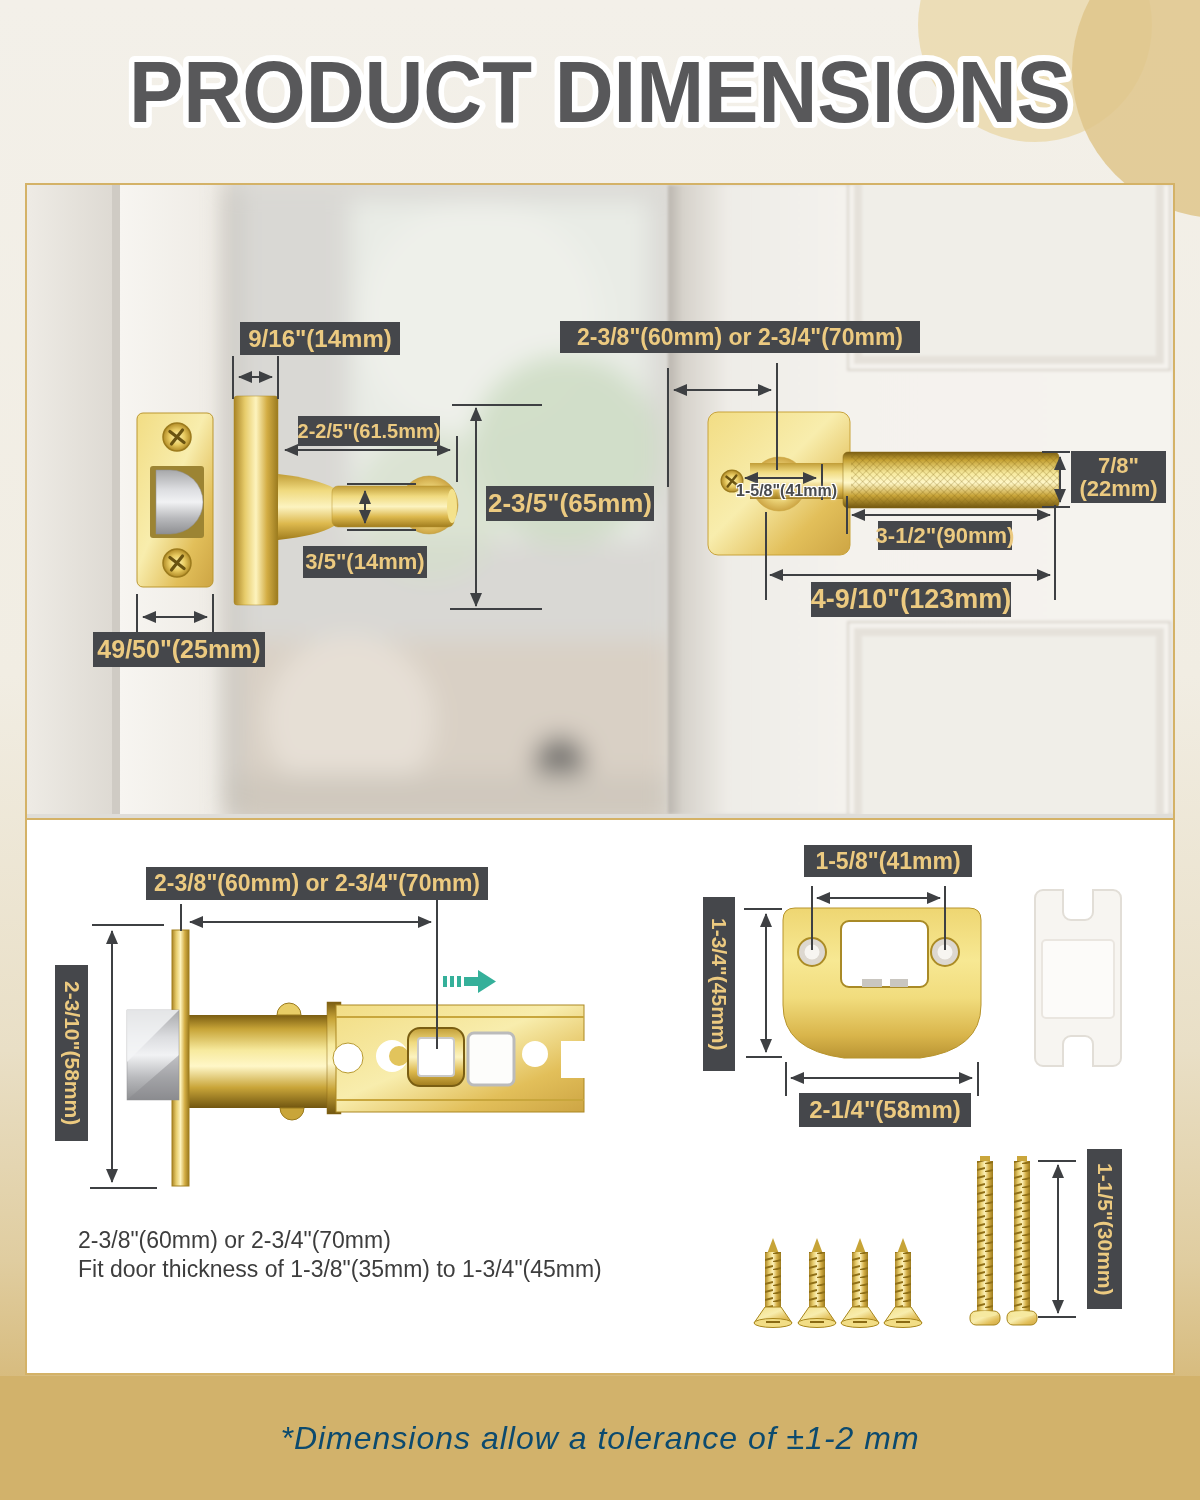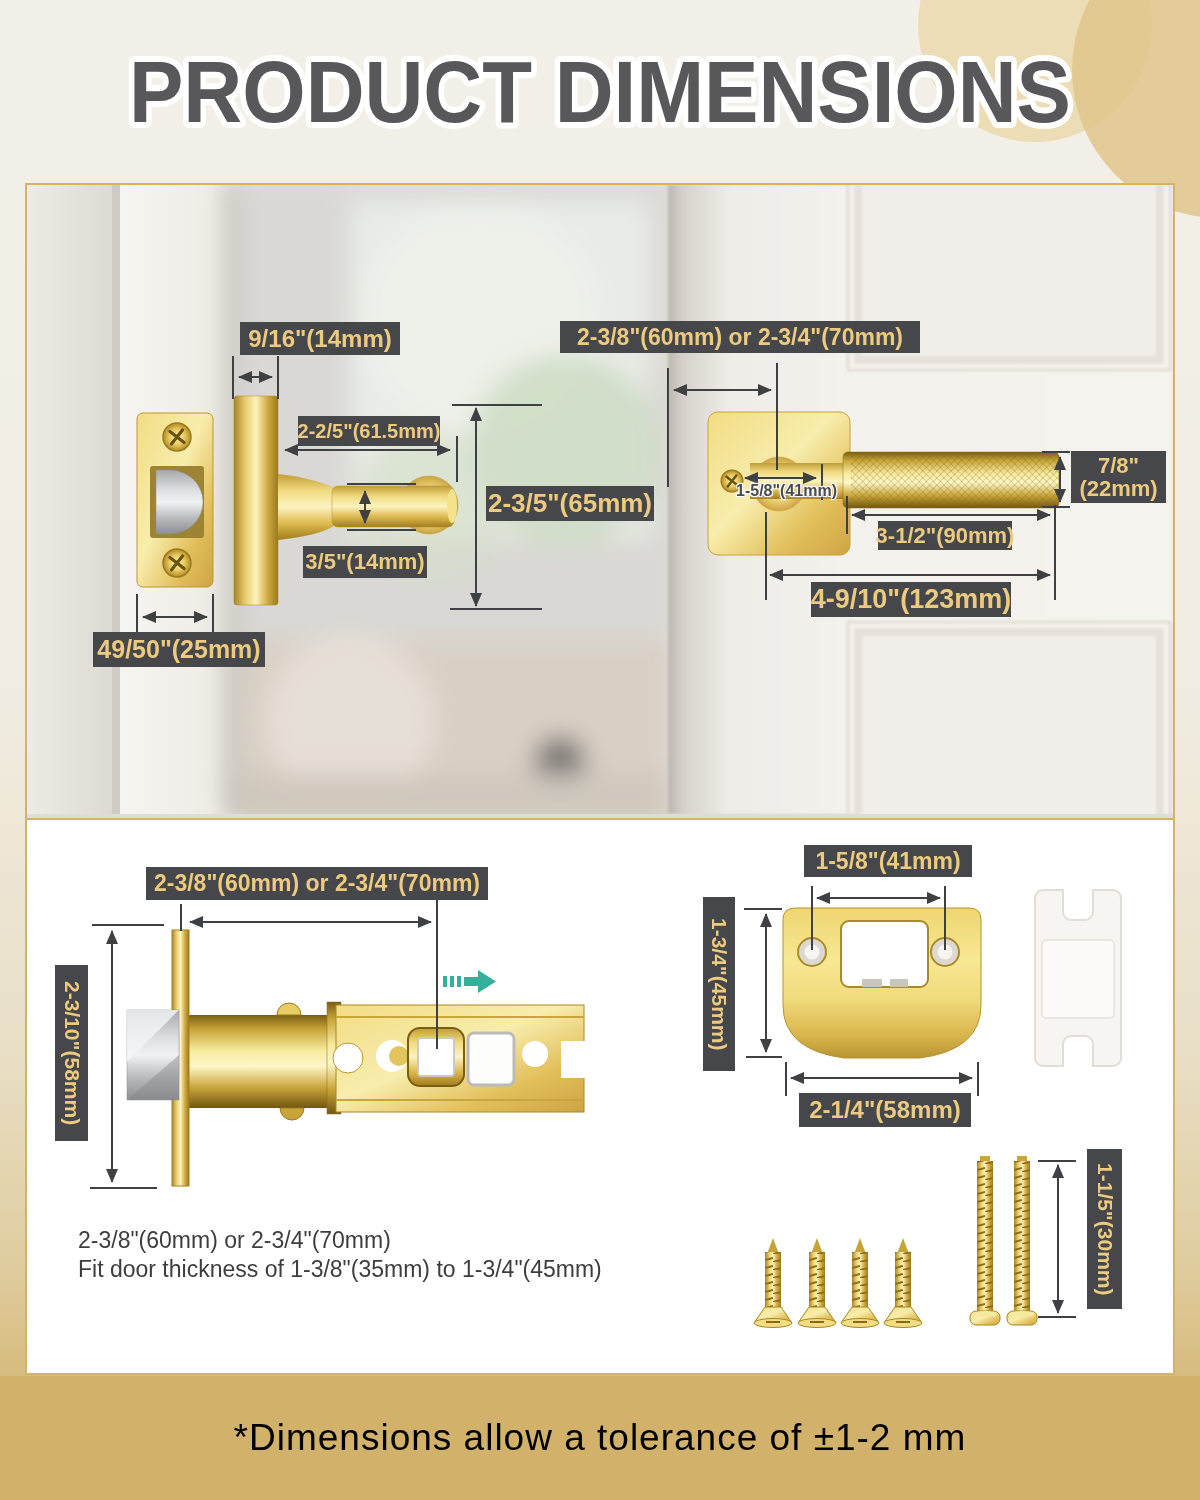--- a/index.html
+++ b/index.html
@@ -11,21 +11,21 @@
   #c1{left:918px;top:-92px;width:234px;height:234px;background:#e9d7a6;opacity:.75;}
   #c2{left:1072px;top:-78px;width:296px;height:296px;background:#dfc58b;opacity:.85;}
   #title-svg{position:absolute;left:0;top:28px;z-index:3;}
   #photo{position:absolute;left:25px;top:183px;width:1146px;height:633px;background:#dfddd8;
     border:2px solid #d4b267;border-bottom:none;z-index:1;}
   #panel{position:absolute;left:25px;top:818px;width:1146px;height:553px;background:#ffffff;
     border:2px solid #d4b267;z-index:1;}
   #gfx{position:absolute;left:0;top:0;z-index:2;pointer-events:none;}
   #banner{position:absolute;left:0;top:1376px;width:1200px;height:124px;background:#d2b26b;
     display:flex;align-items:center;justify-content:center;z-index:1;}
-  #banner .txt{font-size:37px;color:#000000;letter-spacing:1px;white-space:nowrap;}
+  #banner .txt{font-style:italic;font-size:32px;color:#0c4a6e;letter-spacing:1px;white-space:nowrap;}
   .dim-label{position:absolute;background:#45474b;color:#ecca80;font-weight:700;z-index:3;
     display:flex;align-items:center;justify-content:center;white-space:nowrap;line-height:1.05;}
   .dim-label.vert{writing-mode:vertical-rl;text-orientation:mixed;}
   .dim-label.two-line{flex-direction:column;}
   .dim-plain{position:absolute;background:transparent;color:#494b4e;font-weight:700;z-index:3;
     white-space:nowrap;text-shadow:-1px -1px 0 #fff,1px -1px 0 #fff,-1px 1px 0 #fff,1px 1px 0 #fff,0 0 4px #fff;}
   #note{position:absolute;left:78px;top:1226px;z-index:3;color:#3d3d3d;}
   #note .h{font-size:25px;font-weight:700;margin-bottom:6px;}
   #note .l{font-size:23px;line-height:29px;}
 </style>

